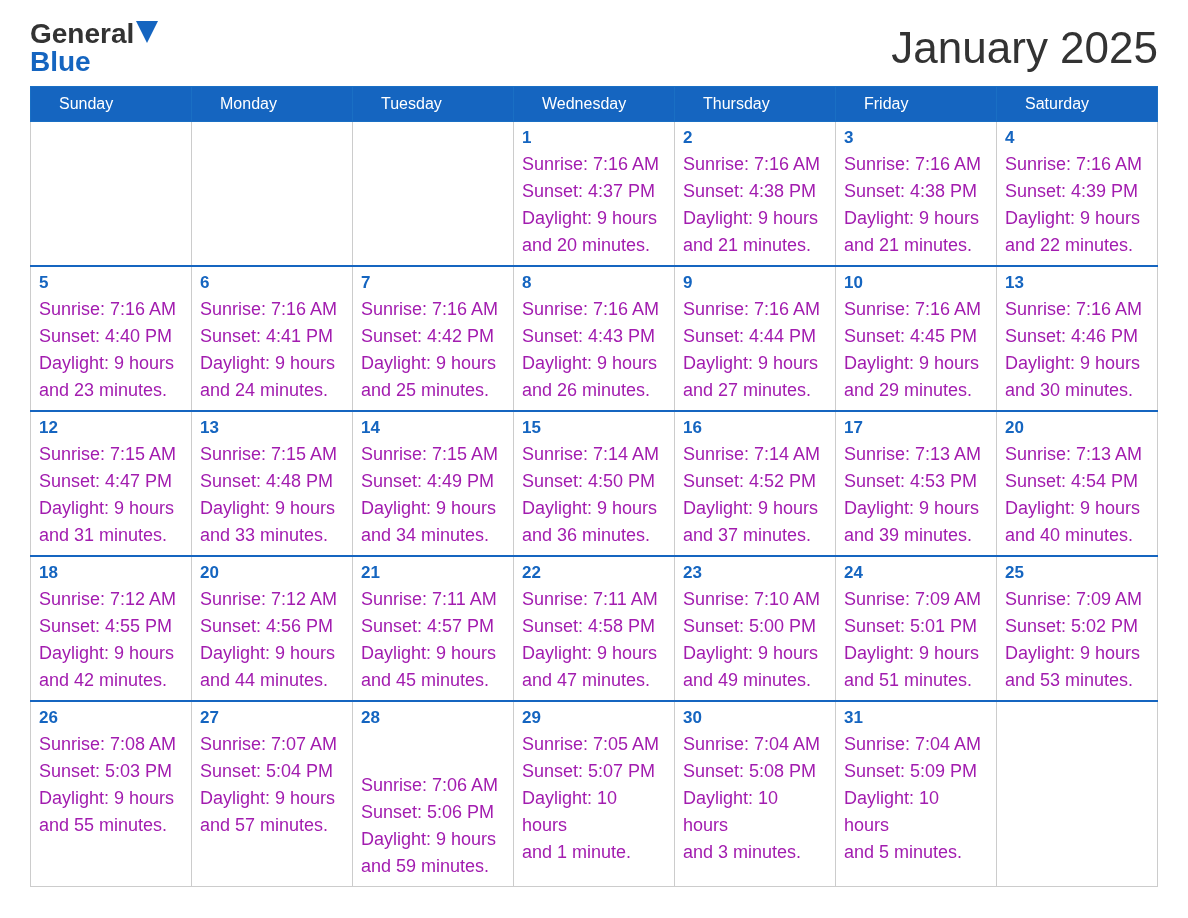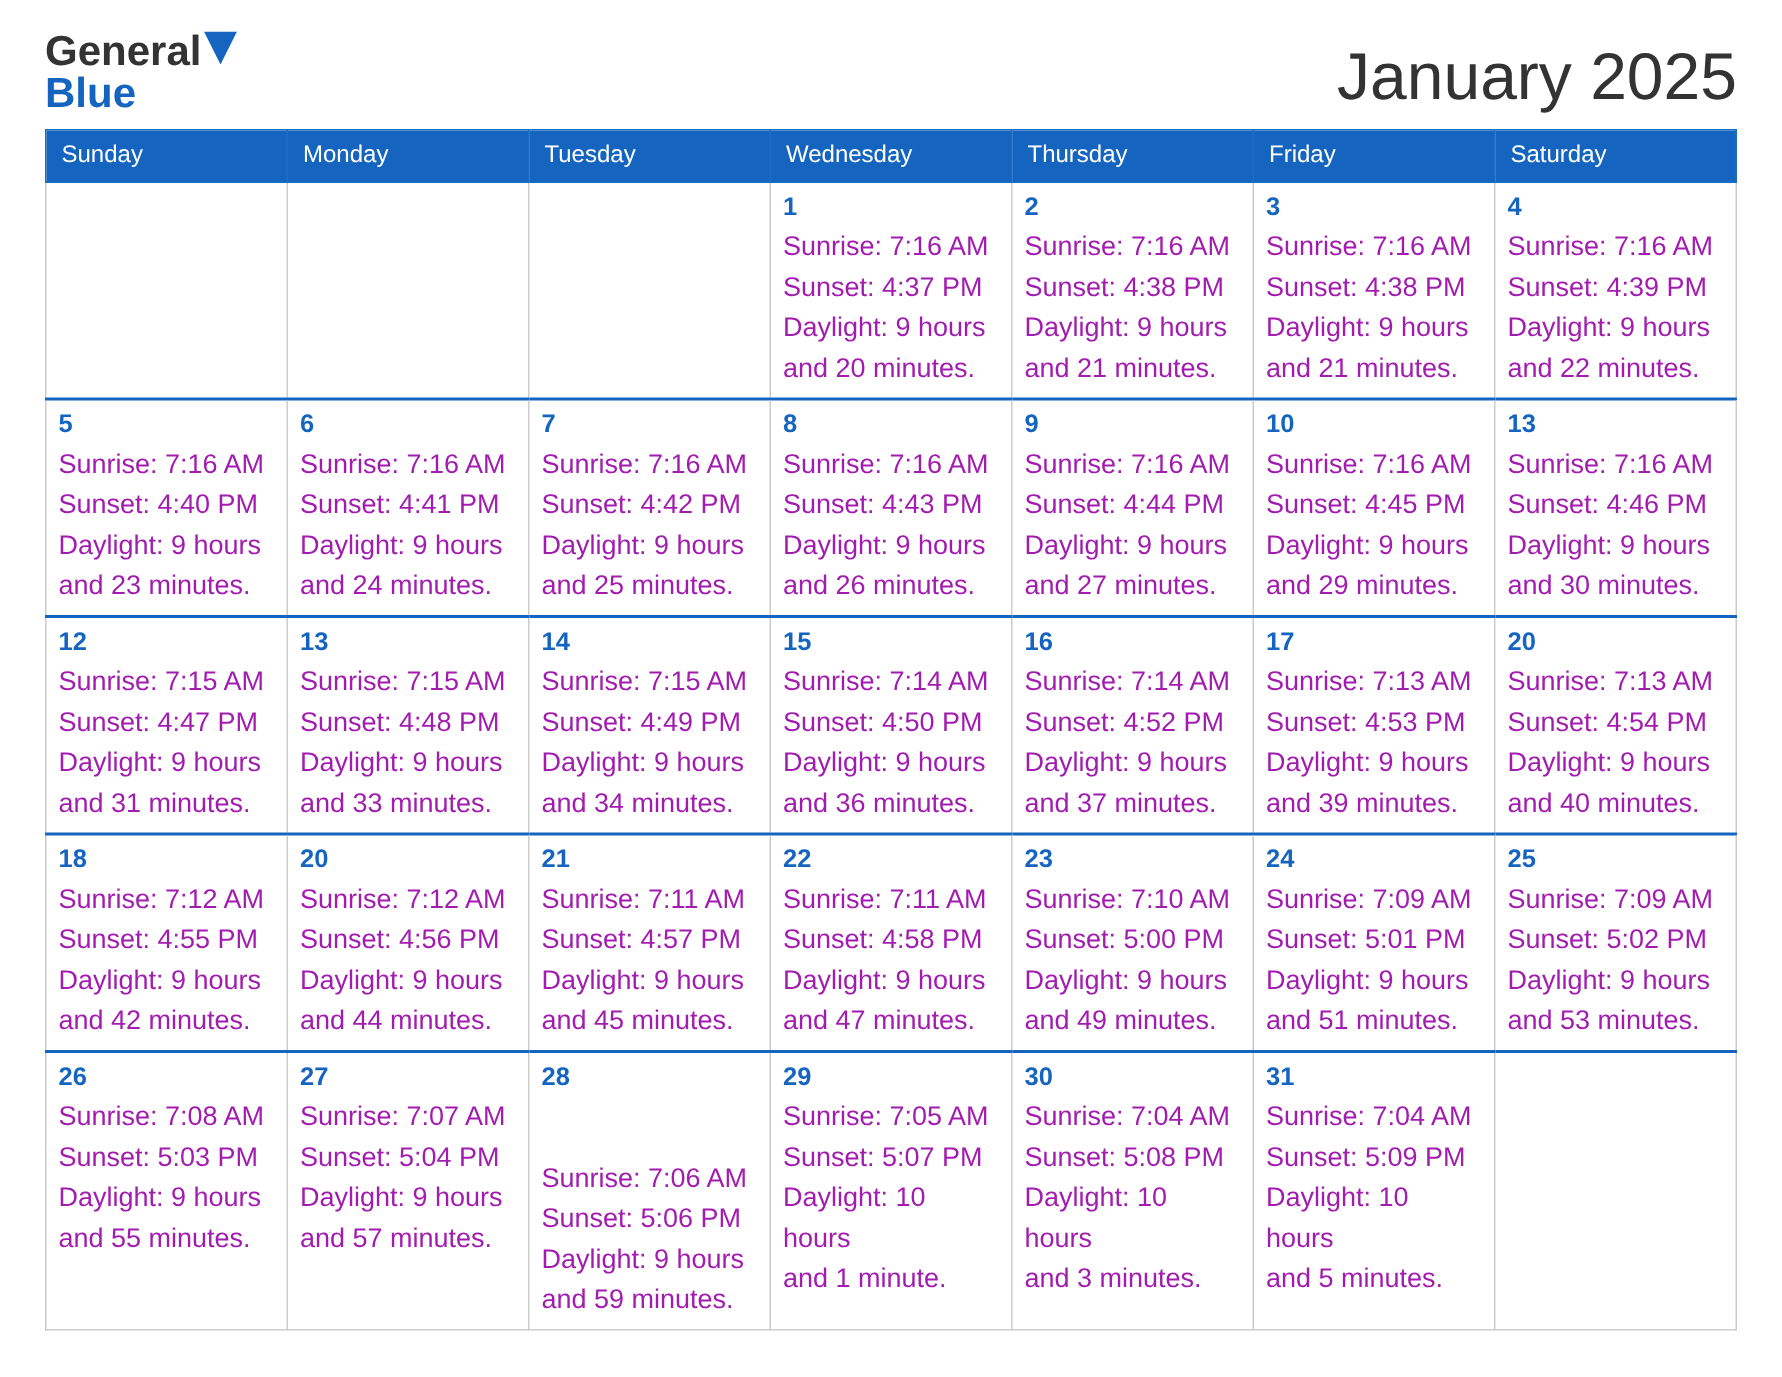--- a/index.html
+++ b/index.html
@@ -7,21 +7,21 @@
       font-family: Arial, Helvetica, sans-serif;
       background: #fff;
       color: #333;
       padding: 20px 30px;
       width: 1188px;
       min-height: 918px;
     }
     .header {
       display: flex;
       justify-content: space-between;
-      align-items: flex-end;
+      align-items: center;
       margin-bottom: 10px;
     }
     .logo {
       display: flex;
       flex-direction: column;
       align-items: flex-start;
     }
     .logo-general {
       font-size: 28px;
       font-weight: bold;
@@ -51,21 +51,21 @@
       margin-top: 4px;
     }
     .calendar {
       width: 100%;
       border-collapse: collapse;
       margin-top: 10px;
     }
     .calendar th {
       background-color: #1565C0;
       color: #fff;
-      padding: 8px 10px;
+      padding: 8px 28px;
       text-align: left;
       font-size: 16px;
       font-weight: normal;
       border: 1px solid #1565C0;
     }
     .calendar td {
       border: 1px solid #ccc;
       vertical-align: top;
       padding: 6px 8px;
       width: 14.28%;

